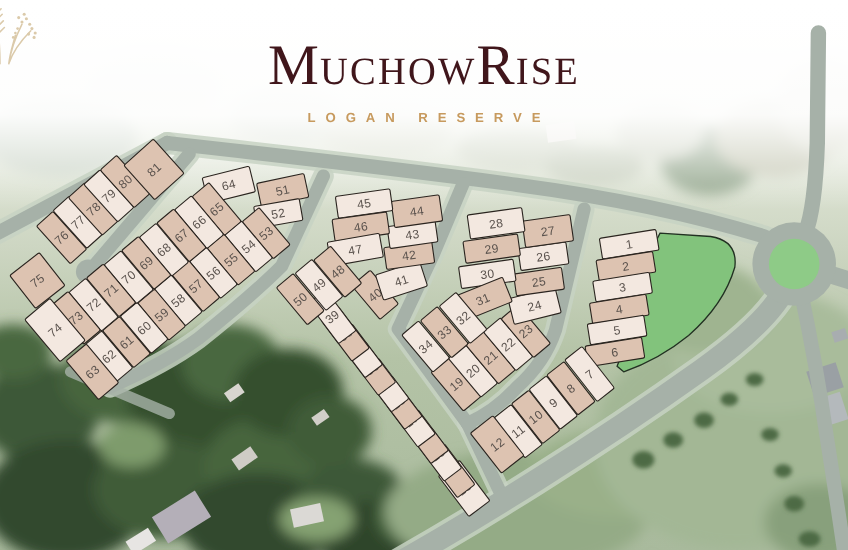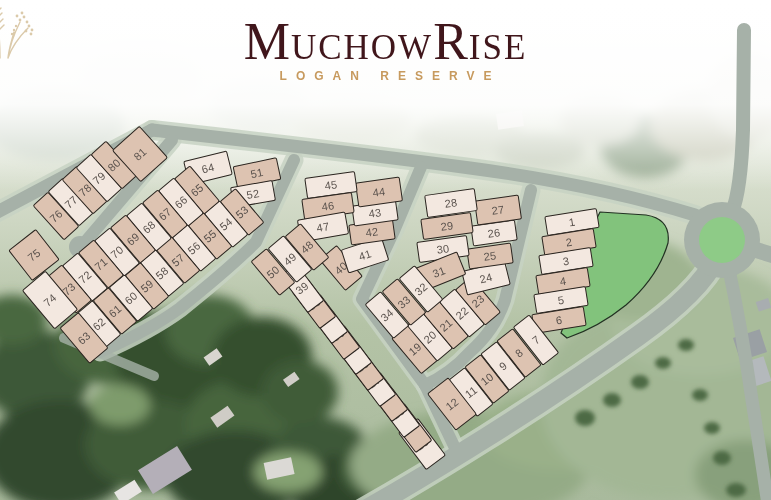--- a/index.html
+++ b/index.html
@@ -14,26 +14,26 @@
   .rab{fill:var(--roundabout)}
   .pad{fill:var(--road)}
 
   
   .lotnum{font-family:"Liberation Sans",sans-serif;font-size:11px;fill:var(--lot-number);
           letter-spacing:.3px;text-anchor:middle}
 
   
   .logo{position:absolute;left:0;top:0;width:100%;text-align:center}
   .sprig{position:absolute;left:50%;margin-left:-26px;top:2px;opacity:.85}
-  .logo-title{position:relative;padding-top:16px;line-height:1;
+  .logo-title{position:relative;padding-top:34px;line-height:1;
               font-family:"Liberation Serif","DejaVu Serif",serif;
               color:var(--title-color);white-space:nowrap}
   .logo-title .big{font-size:52px;letter-spacing:1px}
   .logo-title .small{font-size:35px;letter-spacing:2px}
-  .logo-sub{margin-top:1px;font-size:12px;font-weight:bold;letter-spacing:9px;
+  .logo-sub{margin-top:14px;font-size:12px;font-weight:bold;letter-spacing:9px;
             text-indent:9px;color:var(--sub-color)}
 </style>
 </head>
 <body>
 
 <div class="stage">
 
   <svg width="771" height="500" viewBox="0 0 771 500">
     <defs>
       <linearGradient id="bgGrad" x1="0" y1="0" x2="0" y2="1">

